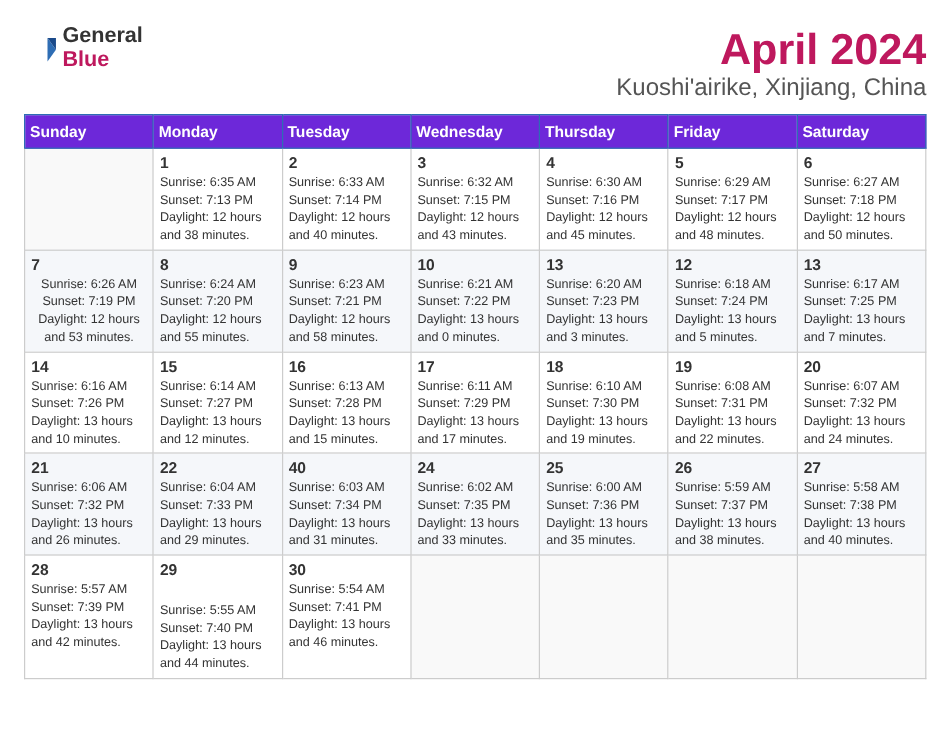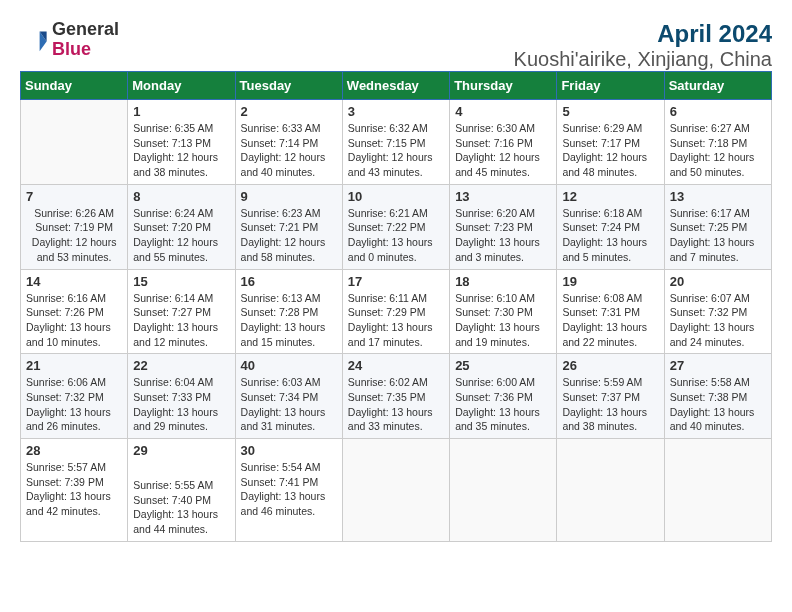--- a/index.html
+++ b/index.html
@@ -7,21 +7,21 @@
       font-family: Arial, sans-serif;
       background: #fff;
       width: 792px;
       min-height: 612px;
       padding: 20px;
     }
     .header {
       display: flex;
       justify-content: space-between;
       align-items: flex-start;
-      margin-bottom: 0;
+      margin-bottom: 10px;
     }
     .logo {
       display: flex;
       align-items: center;
       gap: 4px;
     }
     .logo-text {
       font-size: 18px;
       font-weight: bold;
       line-height: 1.1;
@@ -29,35 +29,35 @@
     .logo-general { color: #333; }
     .logo-blue { color: #be185d; }
     .logo-icon {
       width: 28px;
       height: 28px;
     }
     .title-block {
       text-align: right;
     }
     .cal-title {
-      font-size: 24px;
+      font-size: 36px;
       font-weight: bold;
-      color: #0c4a6e;
+      color: #be185d;
     }
     .cal-subtitle {
       font-size: 20px;
       color: #555;
     }
     table {
       width: 100%;
       border-collapse: collapse;
       font-size: 11px;
     }
     thead tr th {
-      background-color: #15803d;
+      background-color: #6d28d9;
       color: #fff;
       padding: 6px 4px;
       text-align: left;
       font-size: 13px;
       font-weight: bold;
       border: 1px solid #2e6db4;
     }
     tbody tr td {
       border: 1px solid #ccc;
       vertical-align: top;

